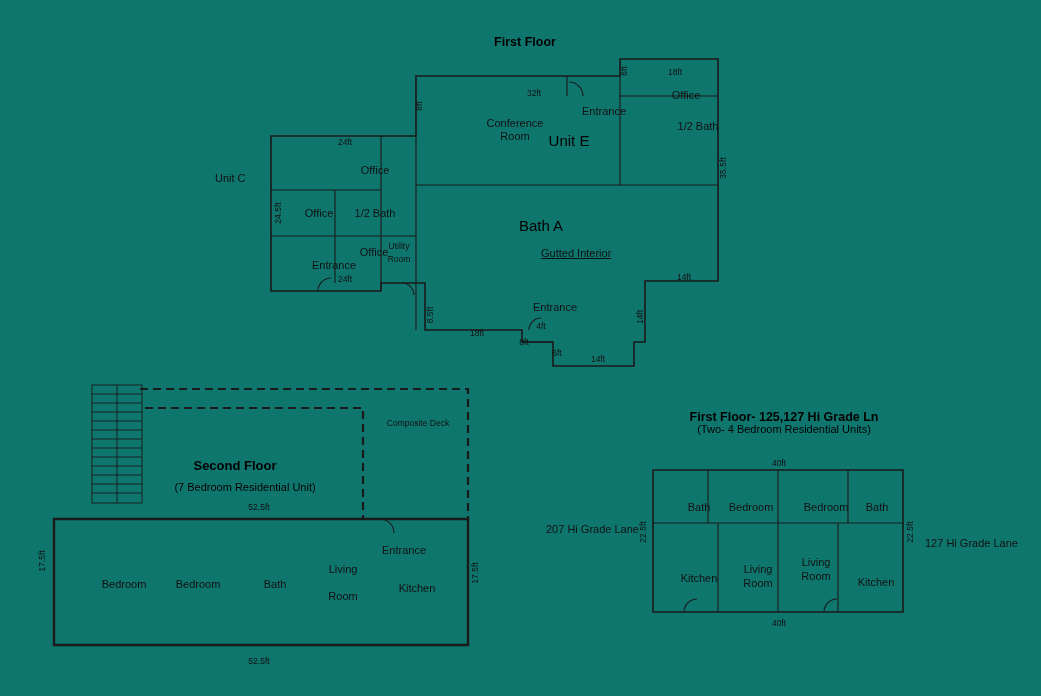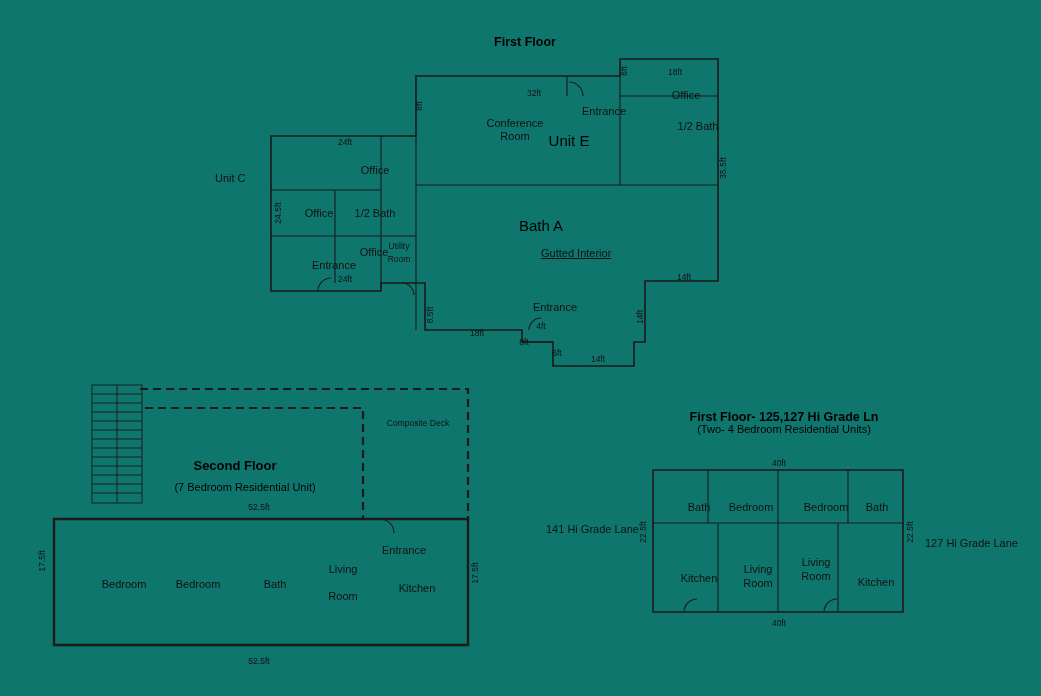--- a/index.html
+++ b/index.html
@@ -228,21 +228,21 @@
   <div class="lbl center" style="left:405px; top:582px;">Kitchen</div>
 
   <div class="dim center" style="left:259px; top:502px;">52.5ft</div>
   <div class="dim center" style="left:259px; top:656px;">52.5ft</div>
   <div class="dim vert" style="left:22px; top:556px; width:40px; text-align:center;">17.5ft</div>
   <div class="dim vert" style="left:455px; top:568px; width:40px; text-align:center;">17.5ft</div>
 
   <div class="title" style="left:784px; top:391px;margin-top:19px;">First Floor- 125,127 Hi Grade Ln</div>
   <div class="subtitle" style="left:784px; top:423px;">(Two- 4 Bedroom Residential Units)</div>
 
-  <div class="lbl" style="left:546px; top:523px;">141 Hi Grade Lane</div>
+  <div class="lbl" style="left:546px; top:523px;">207 Hi Grade Lane</div>
   <div class="lbl" style="left:925px; top:537px;">127 Hi Grade Lane</div>
 
   <div class="lbl center" style="left:687px; top:501px;">Bath</div>
   <div class="lbl center" style="left:739px; top:501px;">Bedroom</div>
   <div class="lbl center" style="left:814px; top:501px;">Bedroom</div>
   <div class="lbl center" style="left:865px; top:501px;">Bath</div>
 
   <div class="lbl center" style="left:687px; top:572px;">Kitchen</div>
   <div class="lbl center" style="left:746px; top:563px;">Living</div>
   <div class="lbl center" style="left:746px; top:577px;">Room</div>

